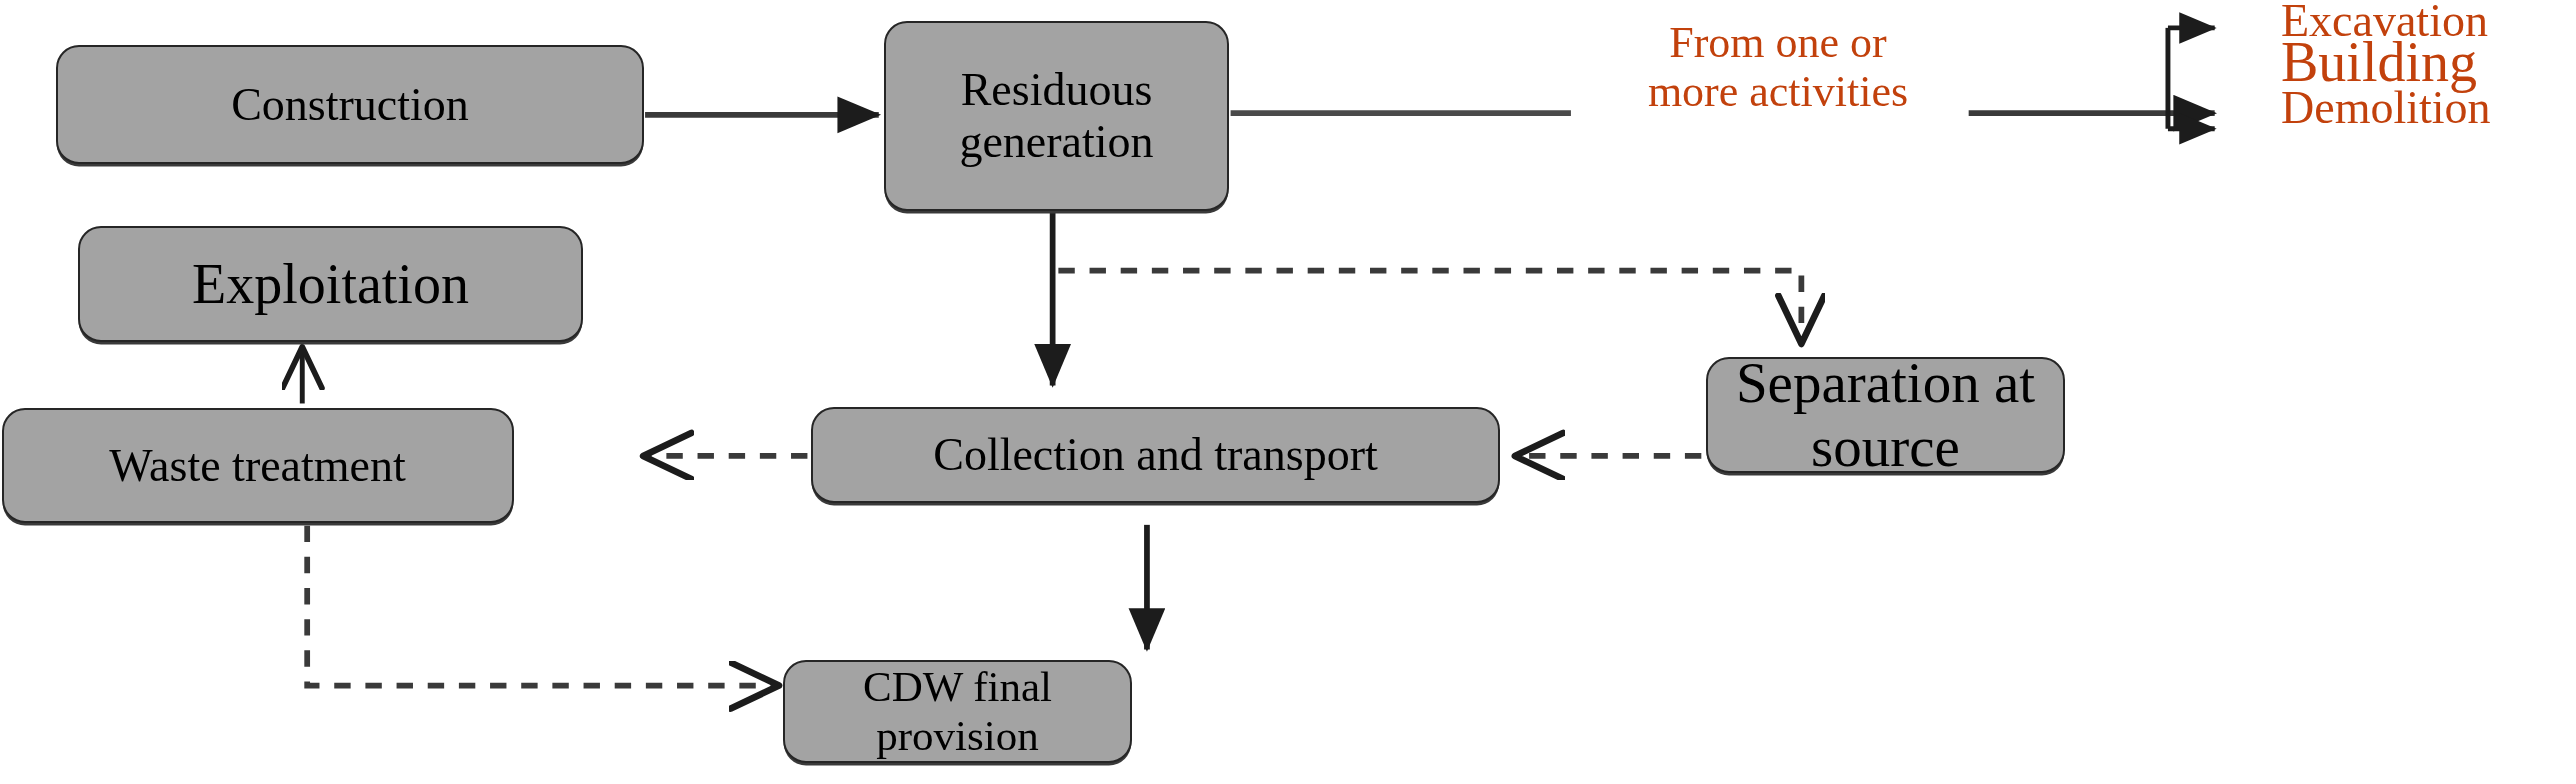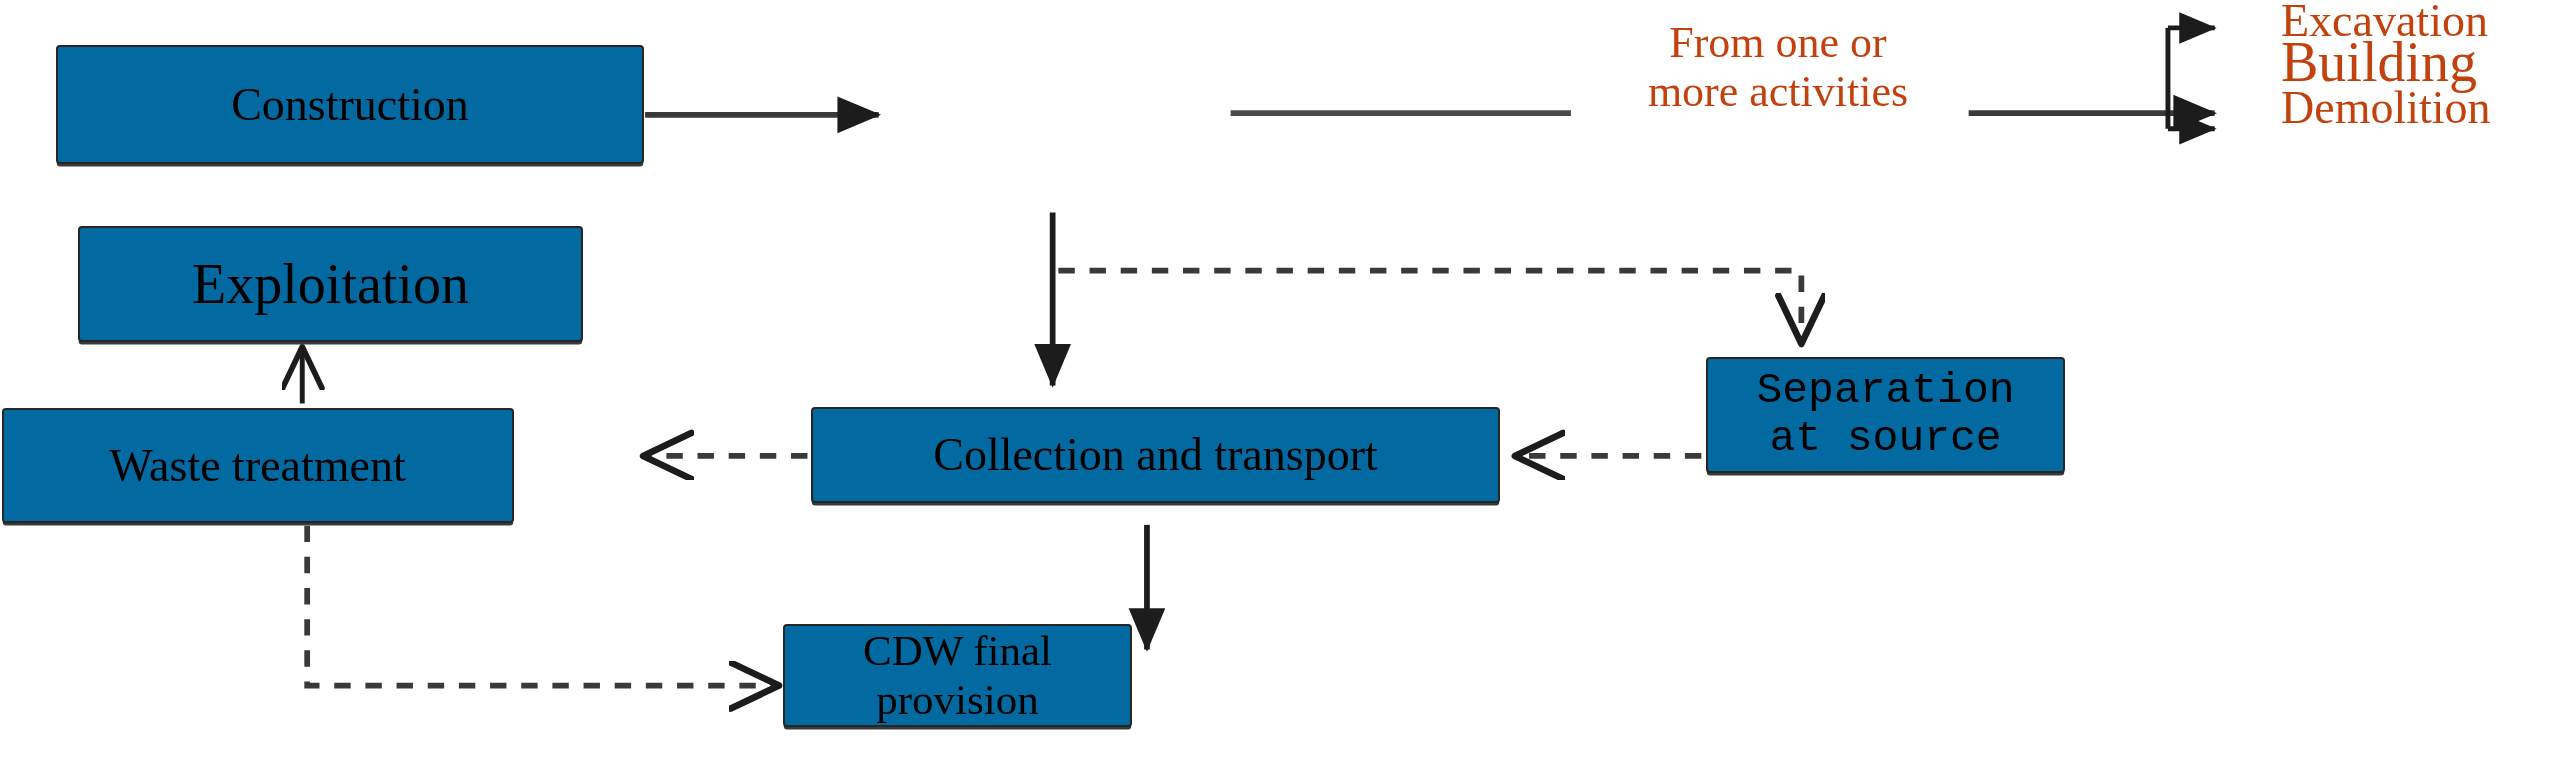--- a/index.html
+++ b/index.html
@@ -8,22 +8,22 @@
     width:2576px;
     height:784px;
     background:#ffffff;
     font-family:"Liberation Serif", serif;
     overflow:hidden;
   }
   .node{
     position:absolute;
     box-sizing:border-box;
     border:2.5px solid #262626;
-    border-radius:4px;
-    background:#0369a1;
+    border-radius:23px;
+    background:#a3a3a3;
     display:flex;
     align-items:center;
     justify-content:center;
     text-align:center;
     color:#000000;
     line-height:1.12;
     box-shadow:0 3.3px 0 -0.8px #3a3a3a;
   }
   .node-label{ padding:0 11.5px; white-space:pre-line; }
   .plain-label{
@@ -78,38 +78,42 @@
 
     <line x1="1398" y1="640" x2="1398" y2="792" stroke="#1c1c1c" stroke-width="7" marker-end="url(#mk-filled)"></line>
 
     <polyline points="374,641 374,836 948,836" fill="none" stroke="#3a3a3a" stroke-width="7" stroke-dasharray="20 18" marker-end="url(#mk-open)"></polyline>
   </svg>
 
   <div class="node" style="left:56px;  top:45px;  width:588px; height:119px; font-size:46px;">
     <span class="node-label">Construction</span>
   </div>
 
+  <div class="node" style="left:884px; top:20.5px; width:345px; height:190px; font-size:46px;">
+    <span class="node-label">Residuous
+generation</span>
+  </div>
 
   <div class="node" style="left:78px; top:226px; width:505px; height:116px; font-size:56px;">
     <span class="node-label">Exploitation</span>
   </div>
 
   <div class="node" style="left:1.6px; top:408px; width:512px; height:115px; font-size:46px;">
     <span class="node-label">Waste treatment</span>
   </div>
 
   <div class="node" style="left:811px; top:407px; width:689px; height:96px; font-size:46px;">
     <span class="node-label">Collection and transport</span>
   </div>
 
-  <div class="node" style="left:1706px; top:357px; width:359px; height:116px; font-size:43px;font-family:Liberation Mono, monospace;">
+  <div class="node" style="left:1706px; top:357px; width:359px; height:116px; font-size:57px;">
     <span class="node-label">Separation at source</span>
   </div>
 
-  <div class="node" style="left:783px; top:624px; width:349px; height:103px; font-size:43px;">
+  <div class="node" style="left:783px; top:660px; width:349px; height:103px; font-size:43px;">
     <span class="node-label">CDW final provision</span>
   </div>
 
   <div class="plain-label" style="left:1610px; top:18px; width:336px; font-size:44px;">From one or
 more activities</div>
 
   <div class="plain-label left" style="left:2281px; top:-4.9px; width:295px; font-size:46px;">Excavation</div>
 
   <div class="plain-label left" style="left:2281px; top:31px; width:295px; font-size:56px;">Building</div>
 

